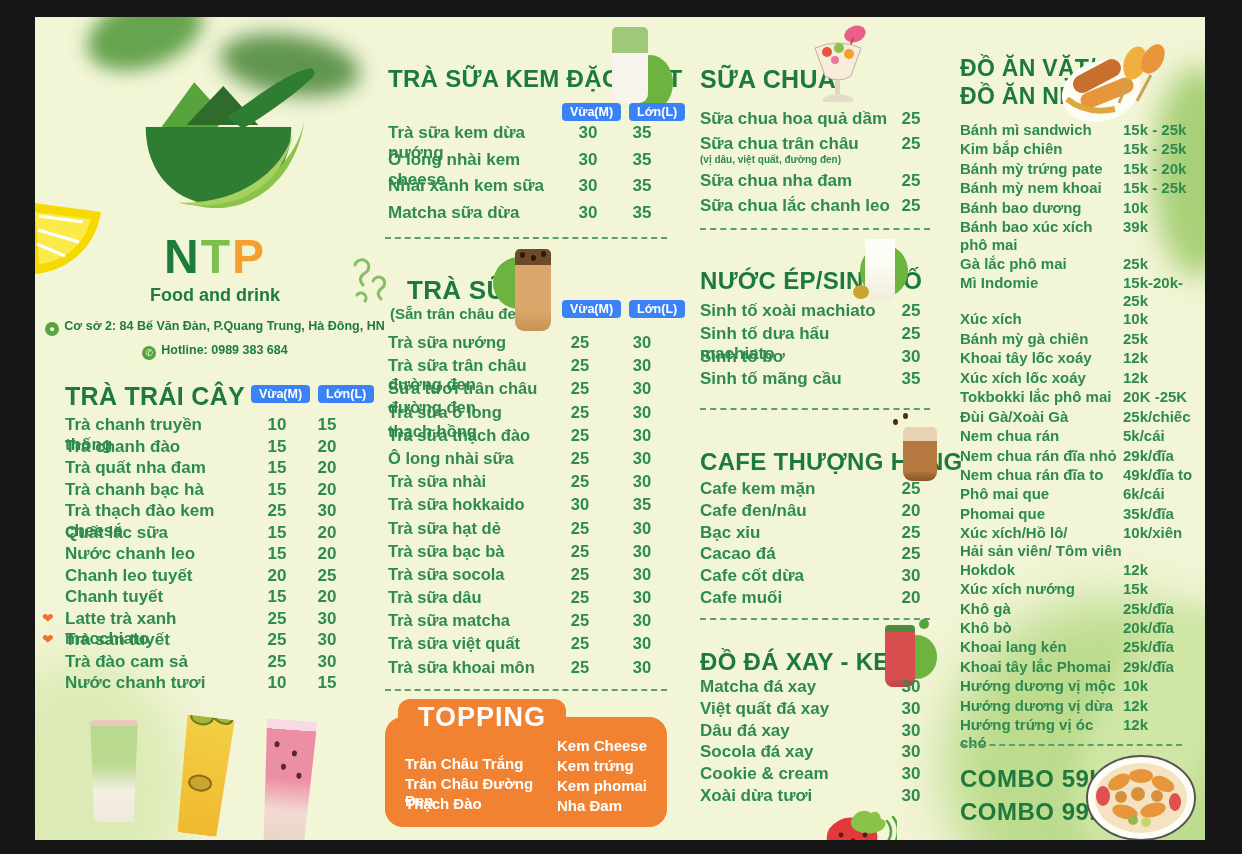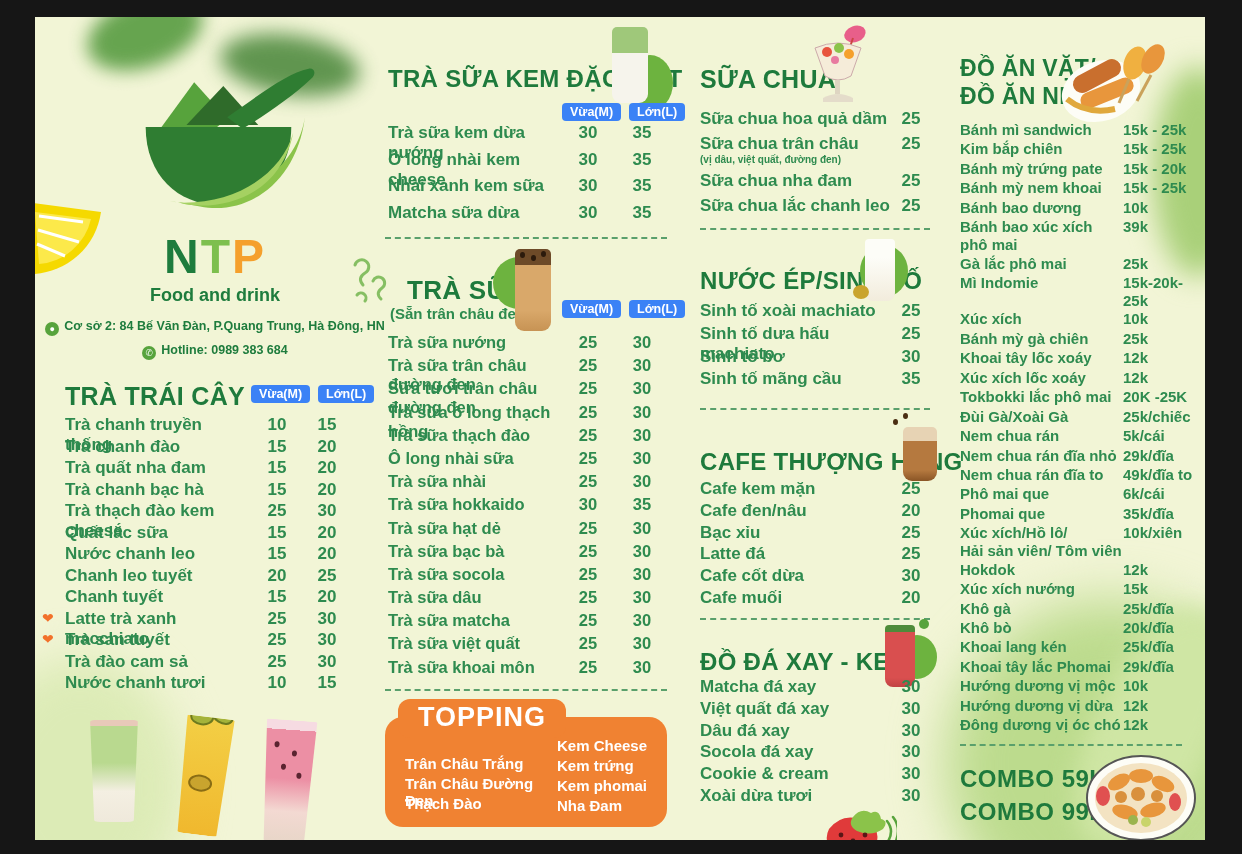--- a/index.html
+++ b/index.html
@@ -50,21 +50,21 @@
   
   #t-kem{left:353px;top:48px;font-size:24px;}
   #sb-kem{left:527px;top:86px;}
   #list-kem{left:353px;top:106px;width:282px;}
   #list-kem .mrow{height:26.6px;font-size:17px;}
   #list-kem .pm{width:52px;}#list-kem .pl{width:56px;}
   #t-trasua{left:372px;top:258px;font-size:26px;}
   #sub-trasua{left:355px;top:288px;}
   #sb-trasua{left:527px;top:283px;}
   #list-trasua{left:353px;top:316px;width:282px;}
-  #list-trasua .mrow{height:23.2px;font-size:16.5px;}
+  #list-trasua .mrow{height:23.2px;font-size:16.5px;gap:8px;}
   #list-trasua .pm{width:52px;}#list-trasua .pl{width:56px;}
 
   
   #topping{position:absolute;left:350px;top:700px;width:282px;height:110px;background:#f08232;border-radius:18px;}
   #topping-tab{position:absolute;left:363px;top:682px;background:#f08232;border-radius:12px;padding:3px 20px 5px;
                color:#fff;font-weight:bold;font-size:27px;letter-spacing:1px;}
   .toplist{position:absolute;display:flex;flex-direction:column;color:#fff;font-weight:bold;font-size:15px;}
   #toppings-left{left:370px;top:738px;width:160px;}
   #toppings-left .mrow{height:20px;color:#fff;}
   #toppings-right{left:522px;top:720px;width:110px;}
@@ -488,21 +488,21 @@
         <span class="pone">20</span>
       </div>
       <div class="mrow">
         <div class="lbl">
           <div class="">Bạc xỉu</div>
         </div>
         <span class="pone">25</span>
       </div>
       <div class="mrow">
         <div class="lbl">
-          <div class="">Latte đá</div>
+          <div class="">Cacao đá</div>
         </div>
         <span class="pone">25</span>
       </div>
       <div class="mrow">
         <div class="lbl">
           <div class="">Cafe cốt dừa</div>
         </div>
         <span class="pone">30</span>
       </div>
       <div class="mrow">
@@ -687,21 +687,21 @@
       </div>
       <div class="mrow">
         <span class="lbl">Hướng dương vị mộc</span>
         <span class="pfood">10k</span>
       </div>
       <div class="mrow">
         <span class="lbl">Hướng dương vị dừa</span>
         <span class="pfood">12k</span>
       </div>
       <div class="mrow">
-        <span class="lbl">Đông dương vị óc chó</span>
+        <span class="lbl">Hướng trứng vị óc chó</span>
         <span class="pfood">12k</span>
       </div>
     </div>
   <div class="dash" style="left:925px;top:727px;width:222px"></div>
   <div id="combos" class="list">
       <div class="mrow">
         <span class="lbl">COMBO 59K</span>
       </div>
       <div class="mrow">
         <span class="lbl">COMBO 99K</span>

